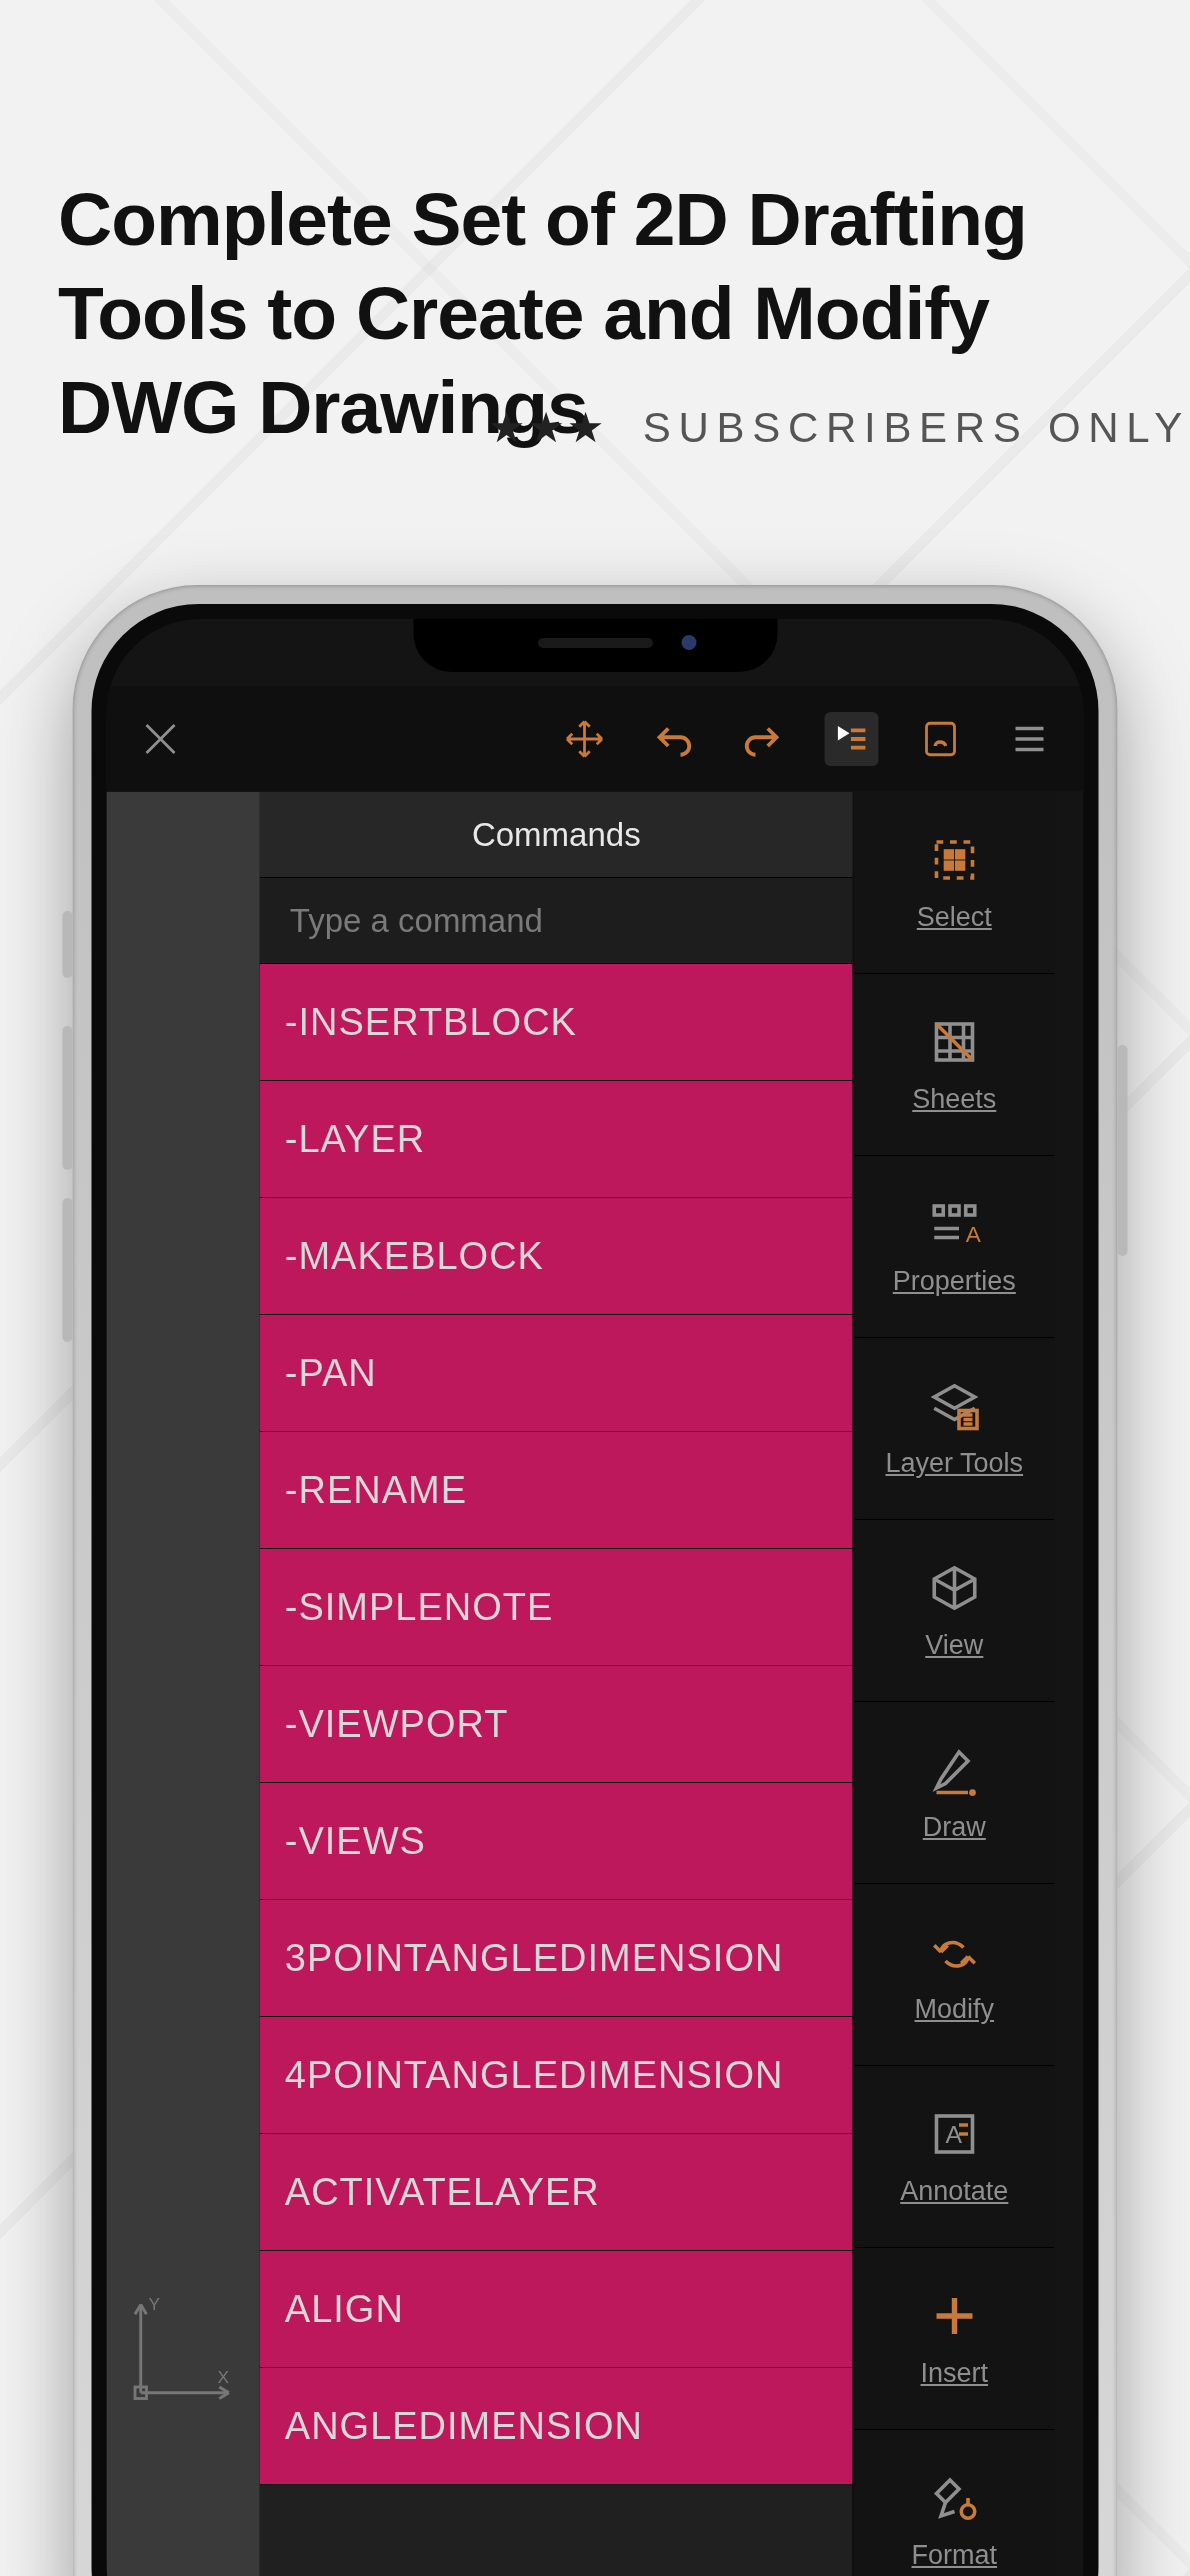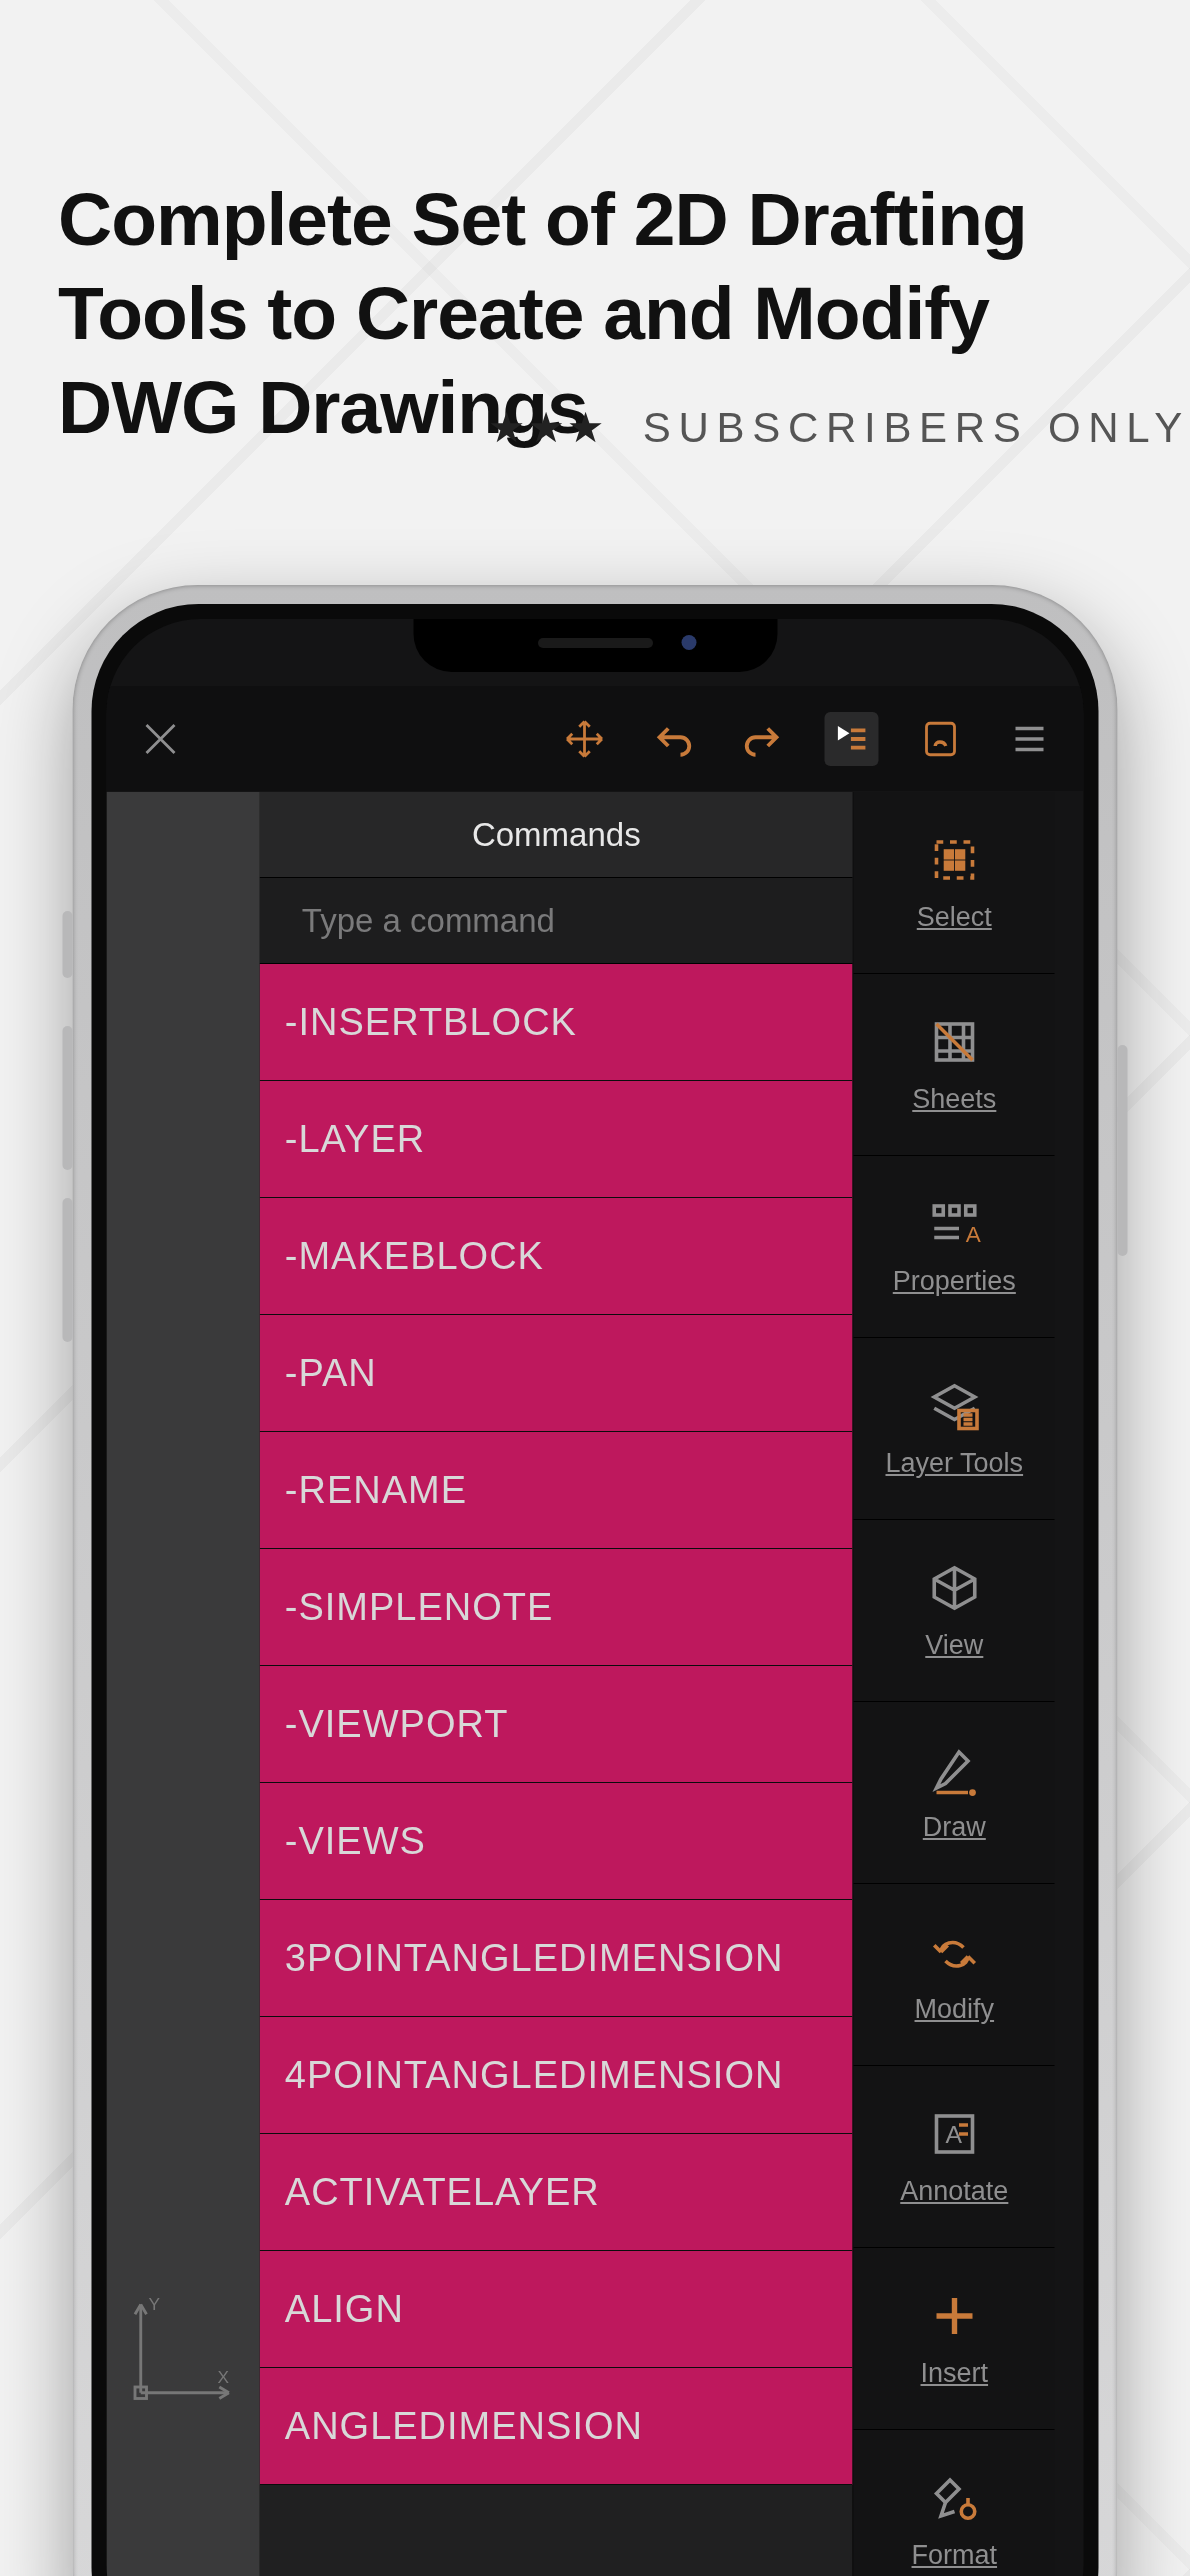--- a/index.html
+++ b/index.html
@@ -147,21 +147,21 @@
   .cp-header {
     height: 86px;
     display:flex; align-items:center; justify-content:center;
     color: #e8e8e8;
     font-size: 33px;
     border-bottom: 1px solid #000;
     background: #272728;
   }
   .cp-input {
     height: 86px;
-    padding: 0 42px;
+    padding: 0 30px;
     display:flex; align-items:center;
     color: #7a7a7b;
     font-size: 33px;
     border-bottom: 1px solid #000;
     background: #1d1d1e;
   }
   .cp-list { flex: 1; overflow: hidden; }
   .cp-item {
     height: 117px;
     padding: 0 25px;

